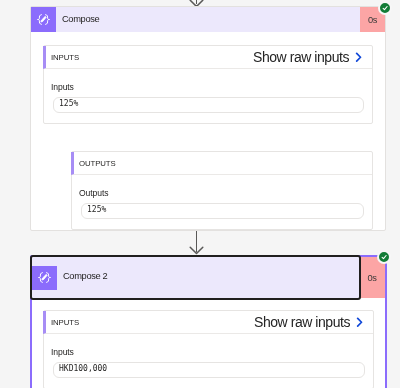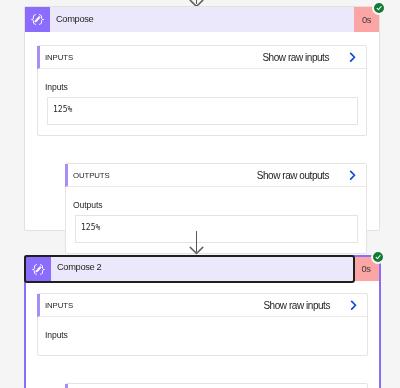--- a/index.html
+++ b/index.html
@@ -4,27 +4,27 @@
 <style>
   *{box-sizing:border-box;}
   html,body{margin:0;padding:0;}
   body{width:400px;height:388px;overflow:hidden;background:#f5f5f5;
        font-family:"Liberation Sans",sans-serif;}
   .stage{position:relative;width:400px;height:388px;}
 
   .conn-line{position:absolute;width:1.4px;background:#595857;}
   .conn-head{position:absolute;}
 
-  .card{position:absolute;left:24px;width:356px;background:#fff;
+  .card{position:absolute;left:30px;width:356px;background:#fff;
         border:1px solid #e3e1df;border-radius:2px;}
   .card.sel{border:2px solid #8b6cfc;width:357px;}
 
   .hdr{position:relative;display:flex;height:25px;background:#ece8fc;}
   .hdr-main{display:flex;flex:1;align-items:center;min-width:0;}
-  .card.sel .hdr{height:24px;}
+  .card.sel .hdr{height:41px;}
   .card.sel .dur{width:26px;}
   .card.sel .title{top:-2px;}
   .card.sel .icon-box{height:24px;}
   .card.sel .hdr-main{position:relative;z-index:3;}
   .card.sel .hdr-main::after{content:"";position:absolute;left:-2px;top:-2px;right:-2px;bottom:-2px;border:2px solid #201f1e;border-radius:3px;pointer-events:none;}
   .icon-box{width:25px;height:25px;flex:none;background:#8b6cfc;
             display:flex;align-items:center;justify-content:center;}
   .title{font-size:9.3px;color:#201f1e;padding-left:6px;white-space:nowrap;letter-spacing:-0.35px;position:relative;top:-0.5px;}
   .dur{width:25px;flex:none;background:#fca5a5;display:flex;
        align-items:center;justify-content:center;font-size:9.3px;color:#3b3a39;letter-spacing:-0.4px;}
@@ -33,25 +33,25 @@
             display:flex;align-items:center;justify-content:center;z-index:5;}
   .card.sel .ok-badge{top:-7.5px;right:-5.5px;}
 
   .body{padding:13px 12px 12px 12px;}
   .card.sel .body{padding:12px 11px 11px 11px;}
   .panel{border:1px solid #e6e4e2;border-radius:2px;background:#fff;margin-bottom:27px;}
   .panel:last-child{margin-bottom:0;margin-left:28px;}
   .panel-hdr{display:flex;align-items:center;height:23px;border-left:3px solid #a78df5;margin-left:-1px;
              border-bottom:1px solid #ebe9e7;padding:0 10px 0 5px;}
   .panel-hdr .lbl{font-size:7.8px;color:#201f1e;letter-spacing:-0.1px;flex:1;}
-  .raw{display:flex;align-items:center;gap:20px;font-size:10px;color:#242424;letter-spacing:-0.45px;}
+  .raw{display:flex;align-items:center;gap:6px;font-size:14px;color:#242424;letter-spacing:-0.45px;}
   .chev{width:7px;height:10.5px;display:block;}
   .field-wrap{padding:13px 8px 10px 5px;}
   .field-label{font-size:8.6px;color:#201f1e;margin-bottom:5px;line-height:10px;letter-spacing:-0.1px;padding-left:2px;}
-  .field{height:28px;border:1px solid #e6e4e2;border-radius:0;background:#fff;
+  .field{height:16px;border:1px solid #e6e4e2;border-radius:6px;background:#fff;
          display:flex;align-items:center;padding:0 5px;margin-left:4px;
          font-family:"DejaVu Sans Mono",monospace;font-size:8px;color:#201f1e;line-height:1;padding-bottom:3px;}
 </style>
 </head>
 <body>
 
 <div class="stage">
 
   <div class="conn-line" style="left:195.5px;top:-10px;height:14px;"></div>
   <svg class="conn-head" style="left:189px;top:-1.5px;" width="15" height="9" viewBox="0 0 15 9">
@@ -91,26 +91,20 @@
         </div>
         <div class="field-wrap">
           <div class="field-label">Inputs</div>
           <div class="field">125%</div>
         </div>
       </div>
 
       <div class="panel">
         <div class="panel-hdr">
           <div class="lbl">OUTPUTS</div>
-          <div class="raw">
-            <span>Show raw outputs</span>
-            <svg class="chev" viewBox="0 0 7 11">
-              <path d="M1.6 1.5 L5.6 5.5 L1.6 9.5" fill="none" stroke="#1048d8" stroke-width="1.8" stroke-linecap="round" stroke-linejoin="round"></path>
-            </svg>
-          </div>
         </div>
         <div class="field-wrap">
           <div class="field-label">Outputs</div>
           <div class="field">125%</div>
         </div>
       </div>
 
     </div>
   </div>
 
@@ -145,20 +139,21 @@
           <div class="lbl">INPUTS</div>
           <div class="raw">
             <span>Show raw inputs</span>
             <svg class="chev" viewBox="0 0 7 11">
               <path d="M1.6 1.5 L5.6 5.5 L1.6 9.5" fill="none" stroke="#1048d8" stroke-width="1.8" stroke-linecap="round" stroke-linejoin="round"></path>
             </svg>
           </div>
         </div>
         <div class="field-wrap">
           <div class="field-label">Inputs</div>
+          <div class="field">HKD100,000</div>
         </div>
       </div>
 
       <div class="panel">
         <div class="panel-hdr">
           
         </div>
       </div>
 
     </div>

